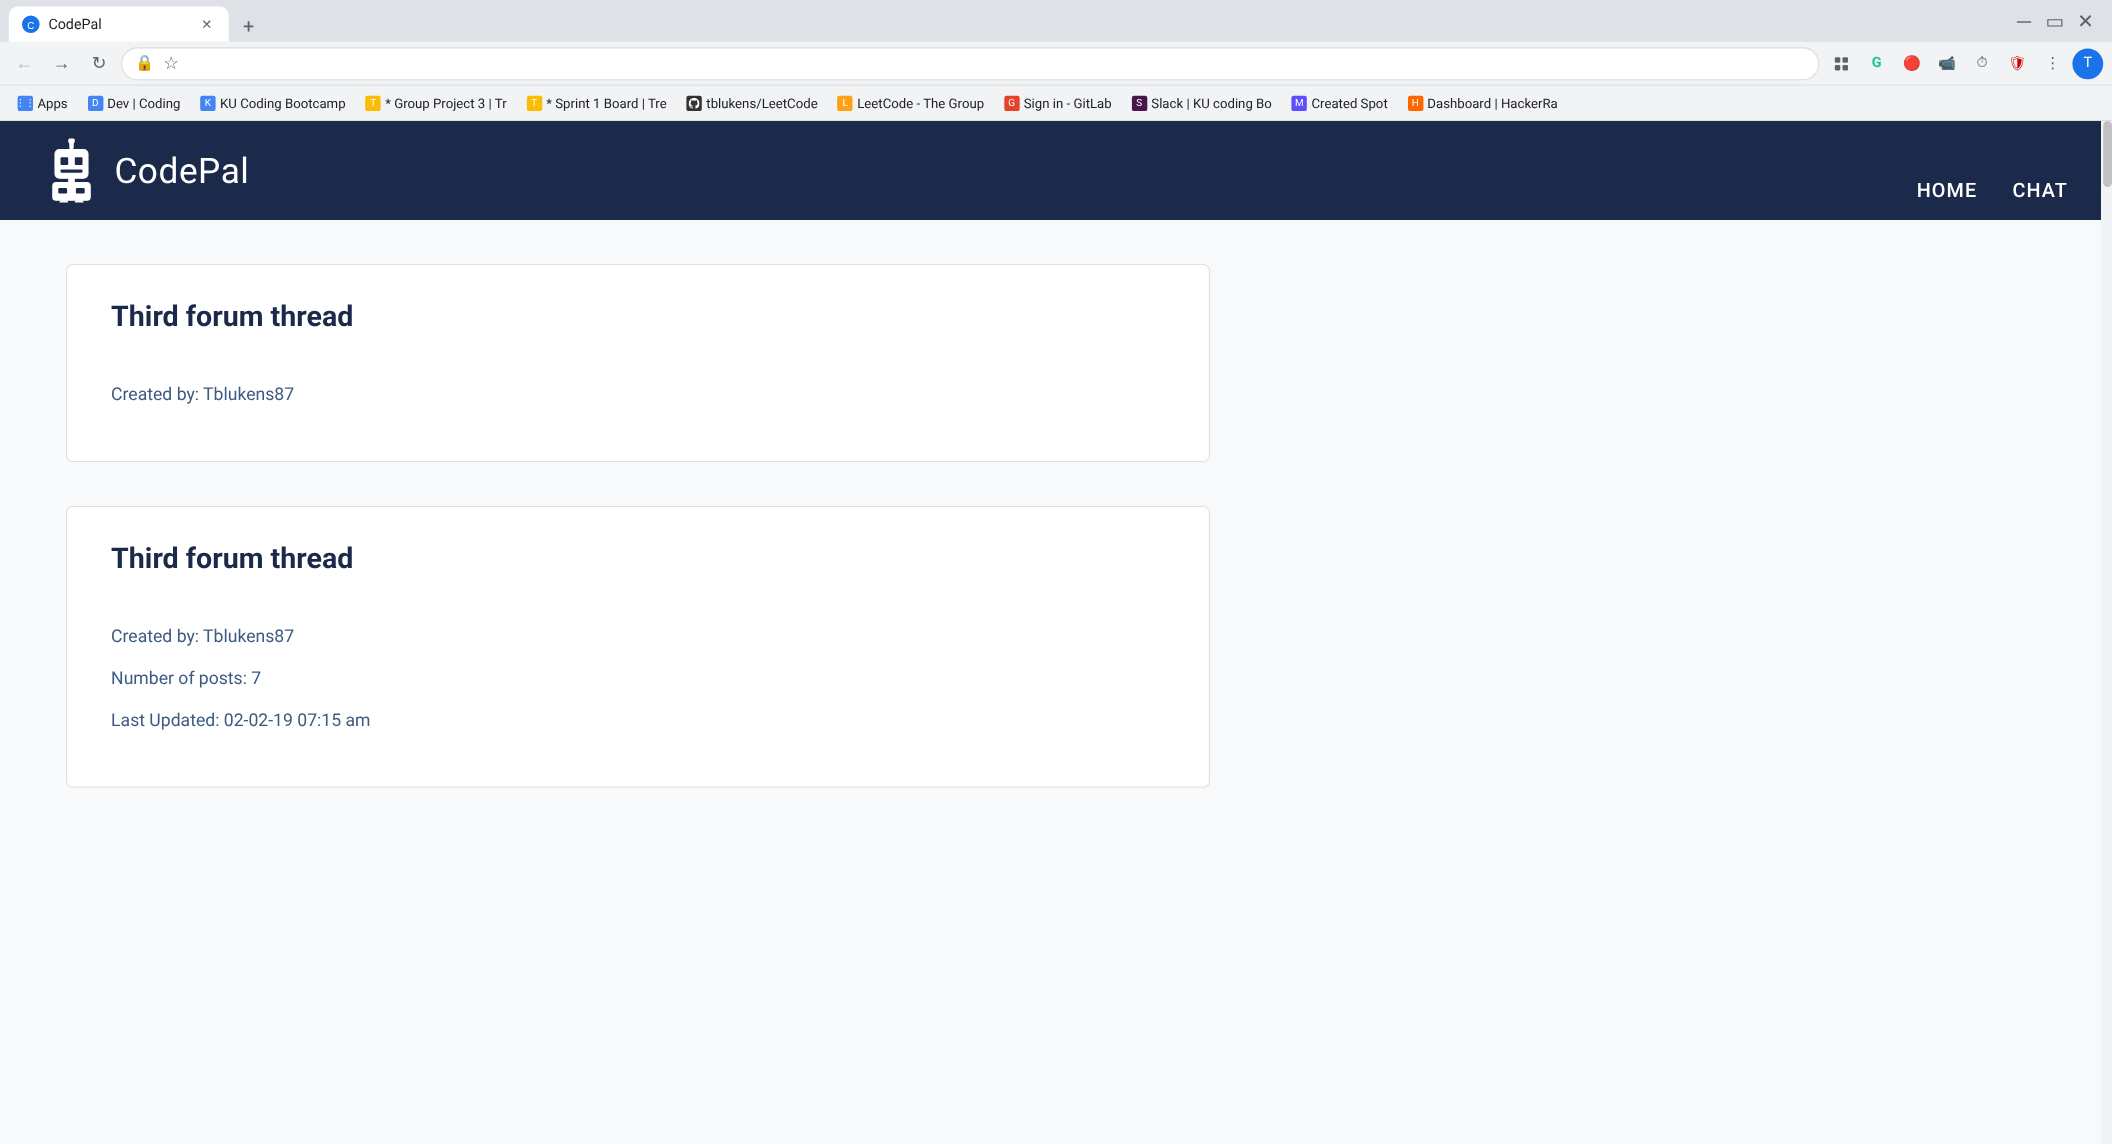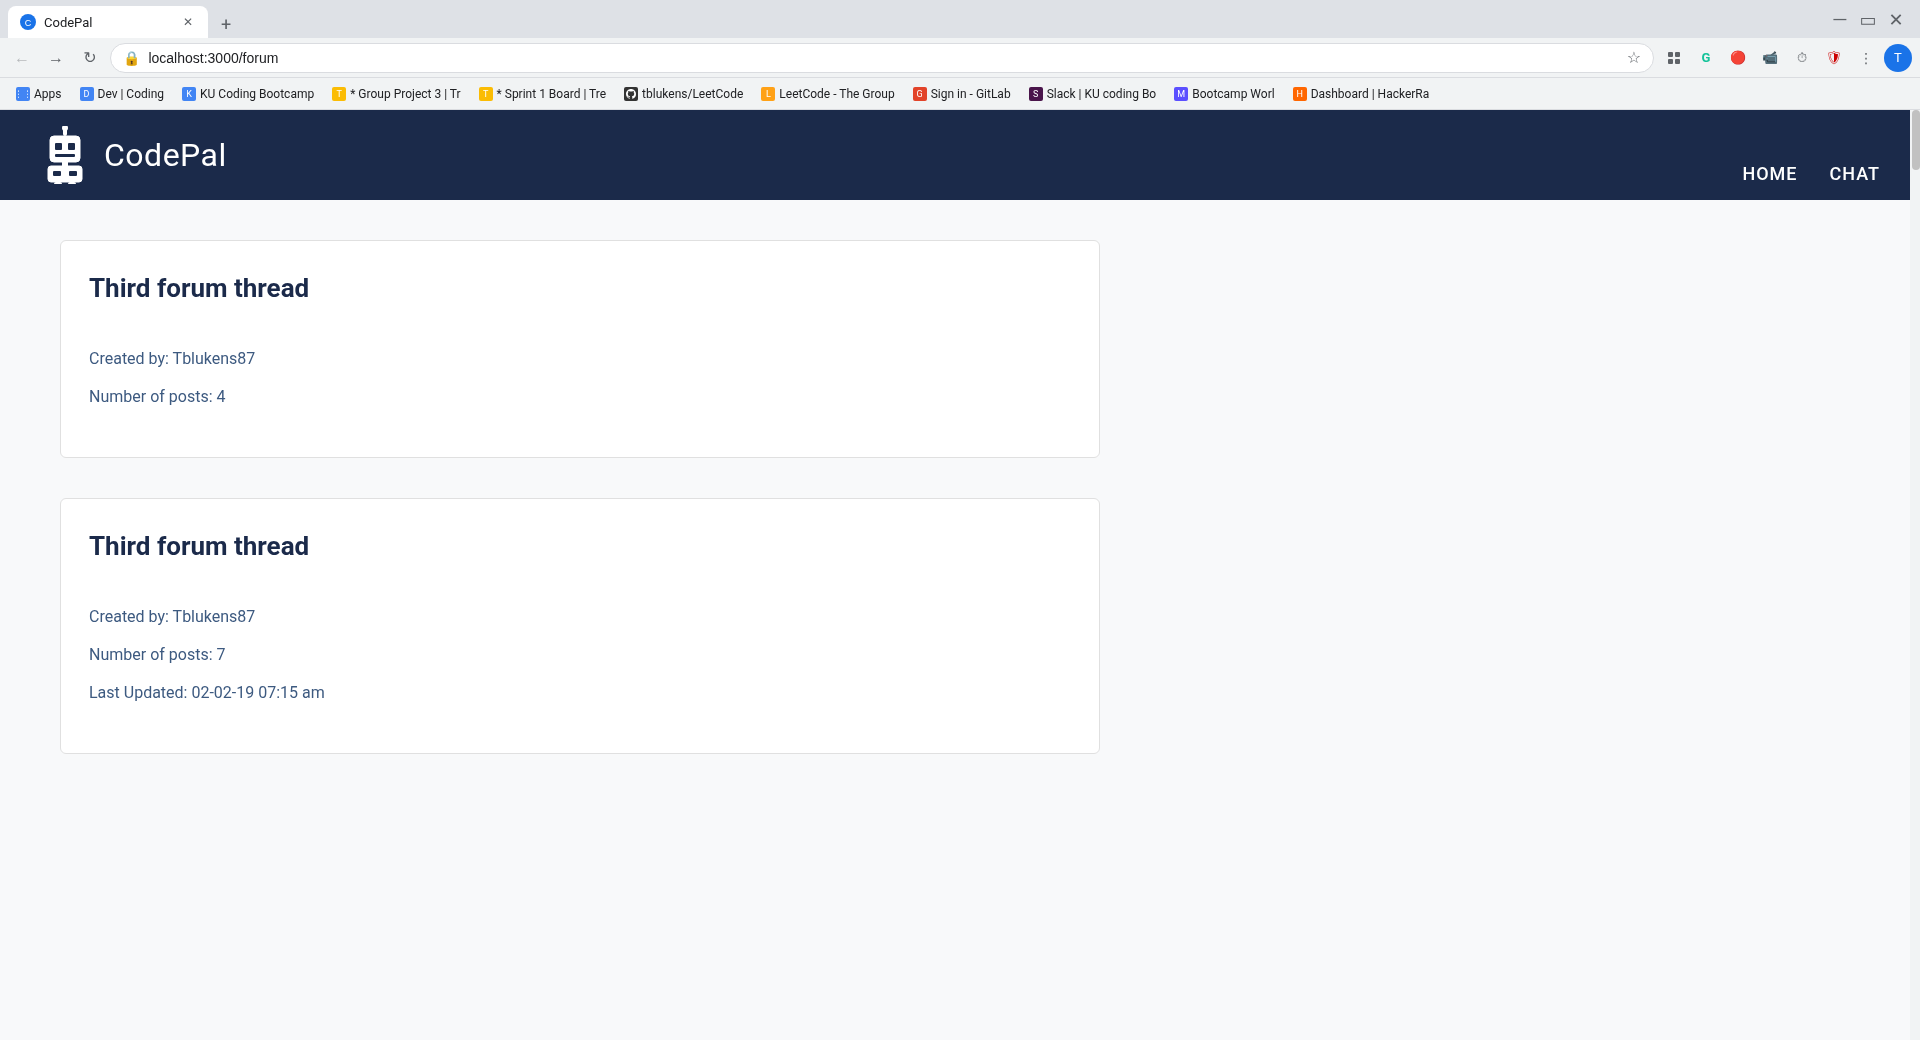--- a/index.html
+++ b/index.html
@@ -300,21 +300,21 @@
     
     .main-content {
       padding: 40px 60px;
       max-width: 1920px;
     }
 
     .forum-card {
       background: white;
       border: 1px solid #e0e0e0;
       border-radius: 6px;
-      padding: 32px 28px;
+      padding: 32px 40px;
       margin-bottom: 40px;
       max-width: 1040px;
       cursor: pointer;
     }
 
     .forum-card-title {
       font-size: 26px;
       font-weight: 700;
       color: #1b2a4a;
       margin-bottom: 20px;
@@ -382,21 +382,20 @@
     </div>
   </div>
 
   <div class="browser-toolbar">
     <div class="toolbar-btn disabled">←</div>
     <div class="toolbar-btn">→</div>
     <div class="toolbar-btn">↻</div>
 
     <div class="address-bar-container">
       <span class="lock-icon">🔒</span>
-      <input class="address-bar" value="localhost:3000/forum" readonly="" style="">
       <span class="star-icon">☆</span>
     </div>
 
     <div class="toolbar-right">
       <div class="toolbar-btn">
         <svg width="16" height="16" viewBox="0 0 16 16" fill="#5f6368">
           <rect x="2" y="2" width="5" height="5" rx="1"></rect>
           <rect x="9" y="2" width="5" height="5" rx="1"></rect>
           <rect x="2" y="9" width="5" height="5" rx="1"></rect>
           <rect x="9" y="9" width="5" height="5" rx="1"></rect>
@@ -448,21 +447,21 @@
     <div class="bookmark-item">
       <div class="bookmark-favicon fox">G</div>
       <span>Sign in - GitLab</span>
     </div>
     <div class="bookmark-item">
       <div class="bookmark-favicon slack">S</div>
       <span>Slack | KU coding Bo</span>
     </div>
     <div class="bookmark-item">
       <div class="bookmark-favicon mv">M</div>
-      <span>Bootcamp Worl</span>
+      <span>Created Spot</span>
     </div>
     <div class="bookmark-item">
       <div class="bookmark-favicon hacker">H</div>
       <span>Dashboard | HackerRa</span>
     </div>
   </div>
 </div>
 
 <div class="page-content">
 
@@ -500,21 +499,20 @@
       <span class="nav-link">CHAT</span>
     </div>
   </nav>
 
   <div class="main-content">
 
     <div class="forum-card">
       <div class="forum-card-title">Third forum thread</div>
       <div class="forum-card-meta">
         <p>Created by: Tblukens87</p>
-        <p>Number of posts: 4</p>
       </div>
     </div>
 
     <div class="forum-card">
       <div class="forum-card-title">Third forum thread</div>
       <div class="forum-card-meta">
         <p>Created by: Tblukens87</p>
         <p>Number of posts: 7</p>
         <p>Last Updated: 02-02-19 07:15 am</p>
       </div>

